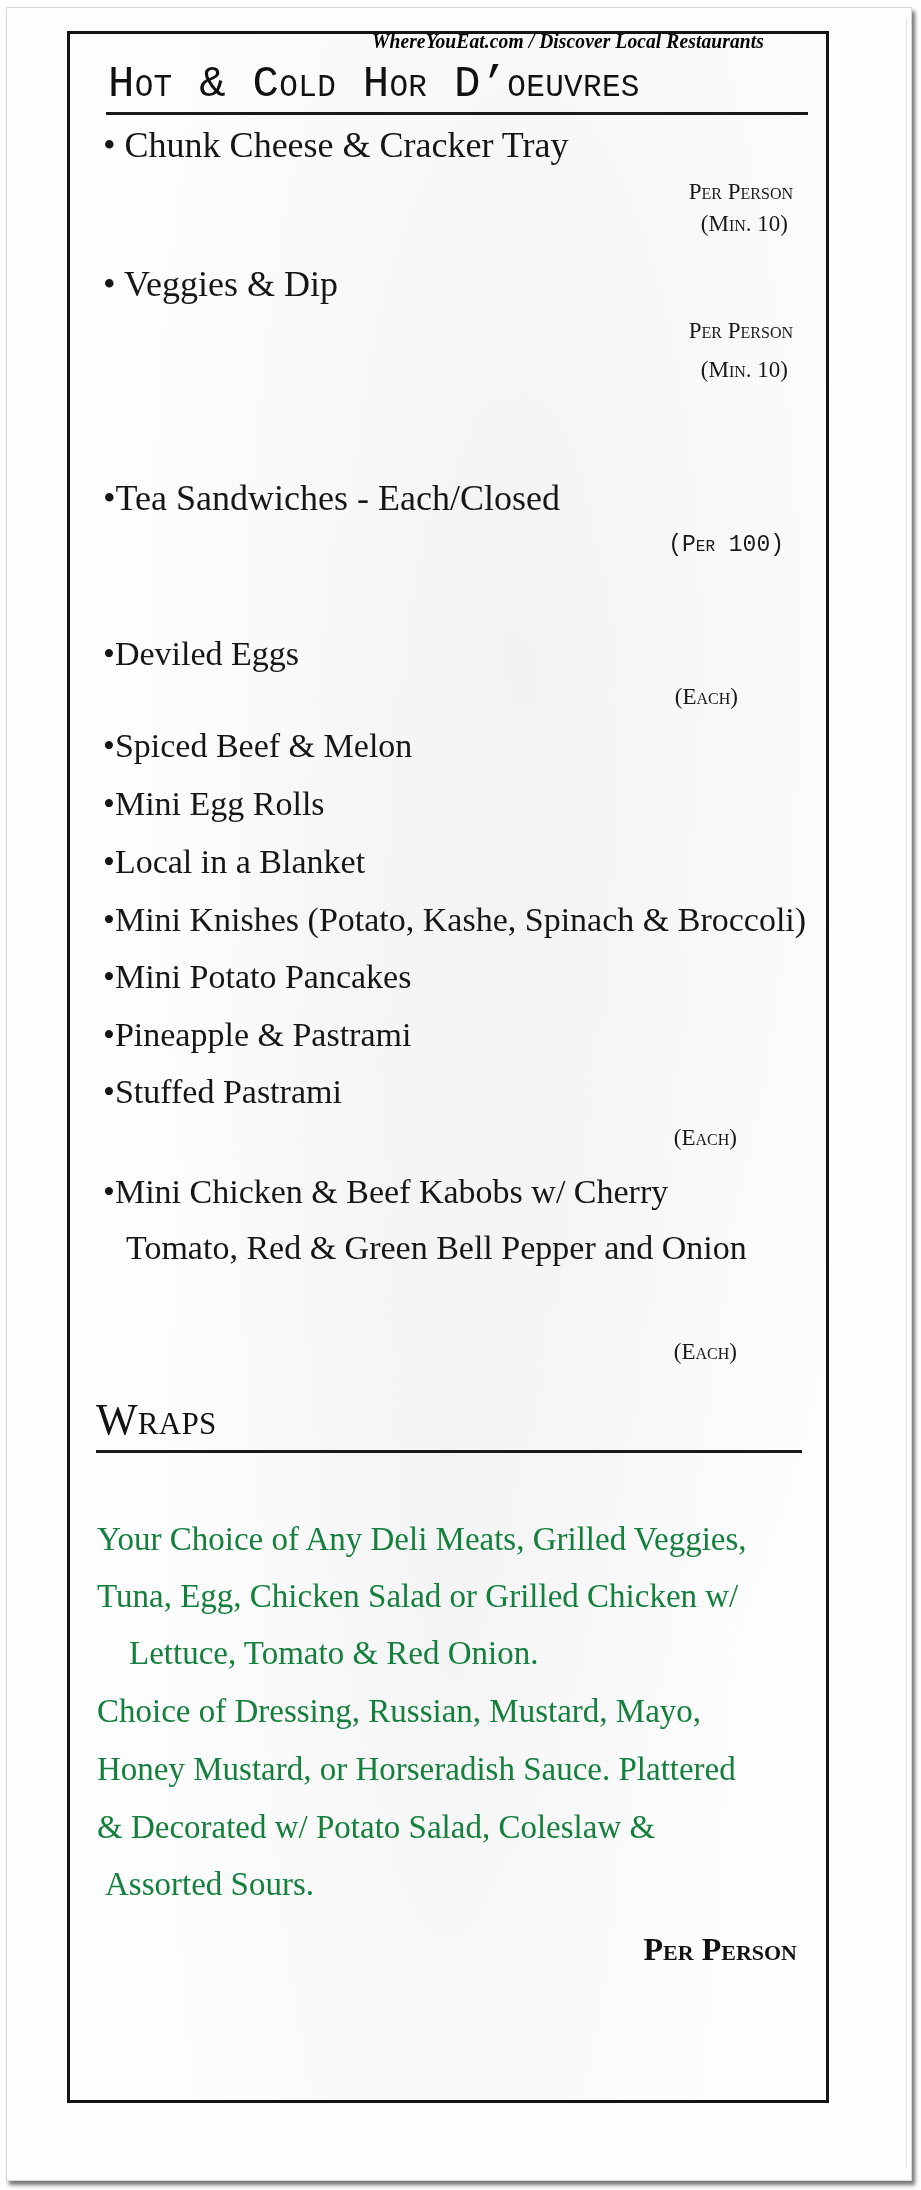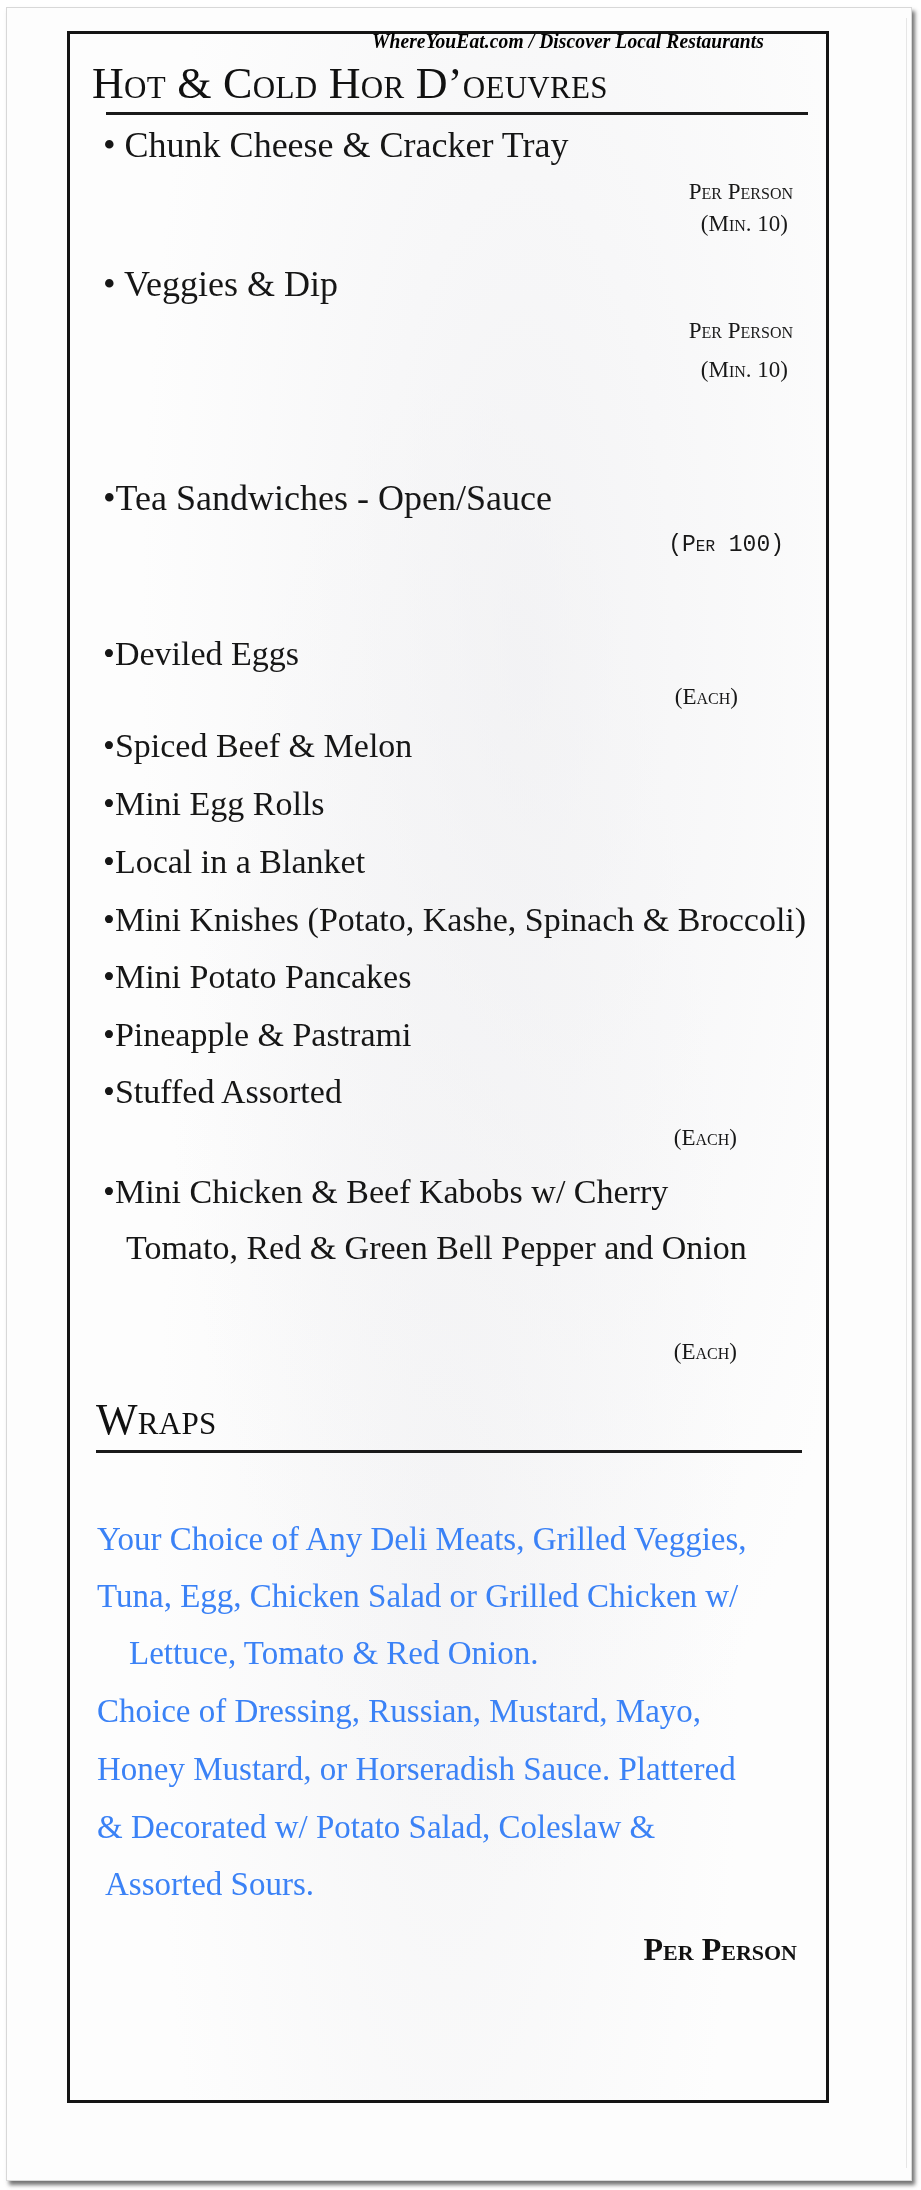--- a/index.html
+++ b/index.html
@@ -99,21 +99,21 @@
     white-space: nowrap;
     color: #181818;
     text-align: right;
   }
   .body-line {
     position: absolute;
     left: 97px;
     font-size: 33px;
     line-height: 33px;
     white-space: nowrap;
-    color: #3b82f6;
+    color: #15803d;
   }
   .price-final {
     position: absolute;
     right: 124px;
     font-variant: small-caps;
     font-size: 32px;
     line-height: 32px;
     white-space: nowrap;
     color: #111;
     font-weight: bold;
@@ -123,44 +123,44 @@
 <body>
 
 <div class="page">
   <div class="page-edge"></div>
 </div>
 
 <div class="frame"></div>
 
 <div class="watermark">WhereYouEat.com / Discover Local Restaurants</div>
 
-<div class="heading" style="left:92px; top:62px;">Hot &amp; Cold Hor D’oeuvres</div>
+<div class="heading" style="left:108px; top:62px;font-family:Liberation Mono, monospace;">Hot &amp; Cold Hor D’oeuvres</div>
 <div class="rule" style="left:106px; top:112px; width:702px;"></div>
 
 <div class="item big" style="top:127px;">• Chunk Cheese &amp; Cracker Tray</div>
 <div class="note" style="right:128px; top:180px;">Per Person</div>
 <div class="note" style="right:133px; top:212px;">(Min. 10)</div>
 
 <div class="item big" style="top:266px;">• Veggies &amp; Dip</div>
 <div class="note" style="right:128px; top:319px;">Per Person</div>
 <div class="note" style="right:133px; top:358px;">(Min. 10)</div>
 
-<div class="item big" style="top:480px;">•Tea Sandwiches - Open/Sauce</div>
+<div class="item big" style="top:480px;">•Tea Sandwiches - Each/Closed</div>
 <div class="note" style="right:137px; top:534px;font-family:Liberation Mono, monospace;">(Per 100)</div>
 
 <div class="item" style="top:637px;">•Deviled Eggs</div>
 <div class="note" style="right:183px; top:685px;">(Each)</div>
 
 <div class="item" style="top:729px;">•Spiced Beef &amp; Melon</div>
 <div class="item" style="top:787px;">•Mini Egg Rolls</div>
 <div class="item" style="top:845px;">•Local in a Blanket</div>
 <div class="item" style="top:903px;">•Mini Knishes (Potato, Kashe, Spinach &amp; Broccoli)</div>
 <div class="item" style="top:960px;">•Mini Potato Pancakes</div>
 <div class="item" style="top:1018px;">•Pineapple &amp; Pastrami</div>
-<div class="item" style="top:1075px;">•Stuffed Assorted</div>
+<div class="item" style="top:1075px;">•Stuffed Pastrami</div>
 <div class="note" style="right:184px; top:1126px;">(Each)</div>
 
 <div class="item" style="top:1175px;">•Mini Chicken &amp; Beef Kabobs w/ Cherry</div>
 <div class="item plain" style="top:1231px;">Tomato, Red &amp; Green Bell Pepper and Onion</div>
 <div class="note" style="right:184px; top:1340px;">(Each)</div>
 
 <div class="heading" style="left:96px; top:1398px;">Wraps</div>
 <div class="rule" style="left:96px; top:1450px; width:706px;"></div>
 
 <div class="body-line" style="top:1523px;">Your Choice of Any Deli Meats, Grilled Veggies,</div>

